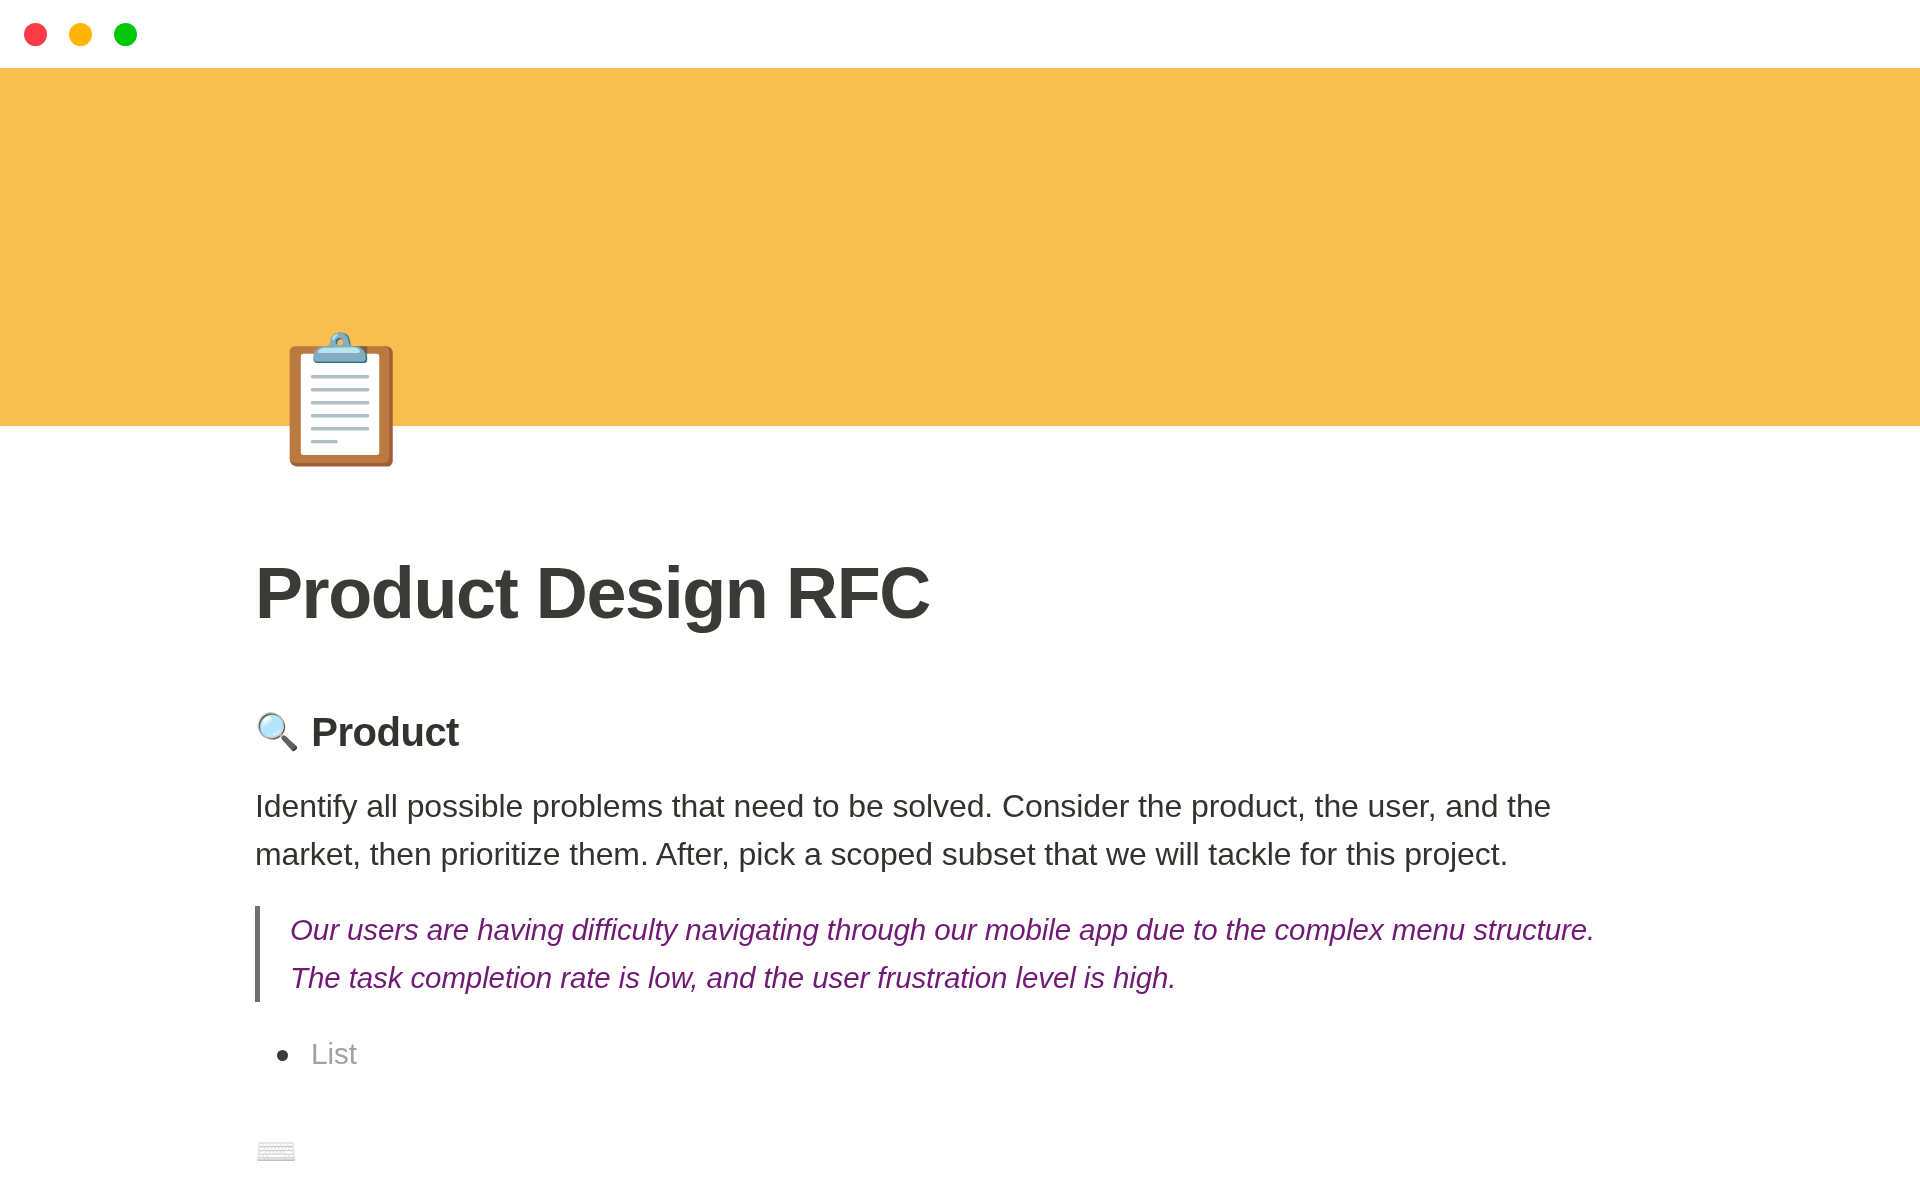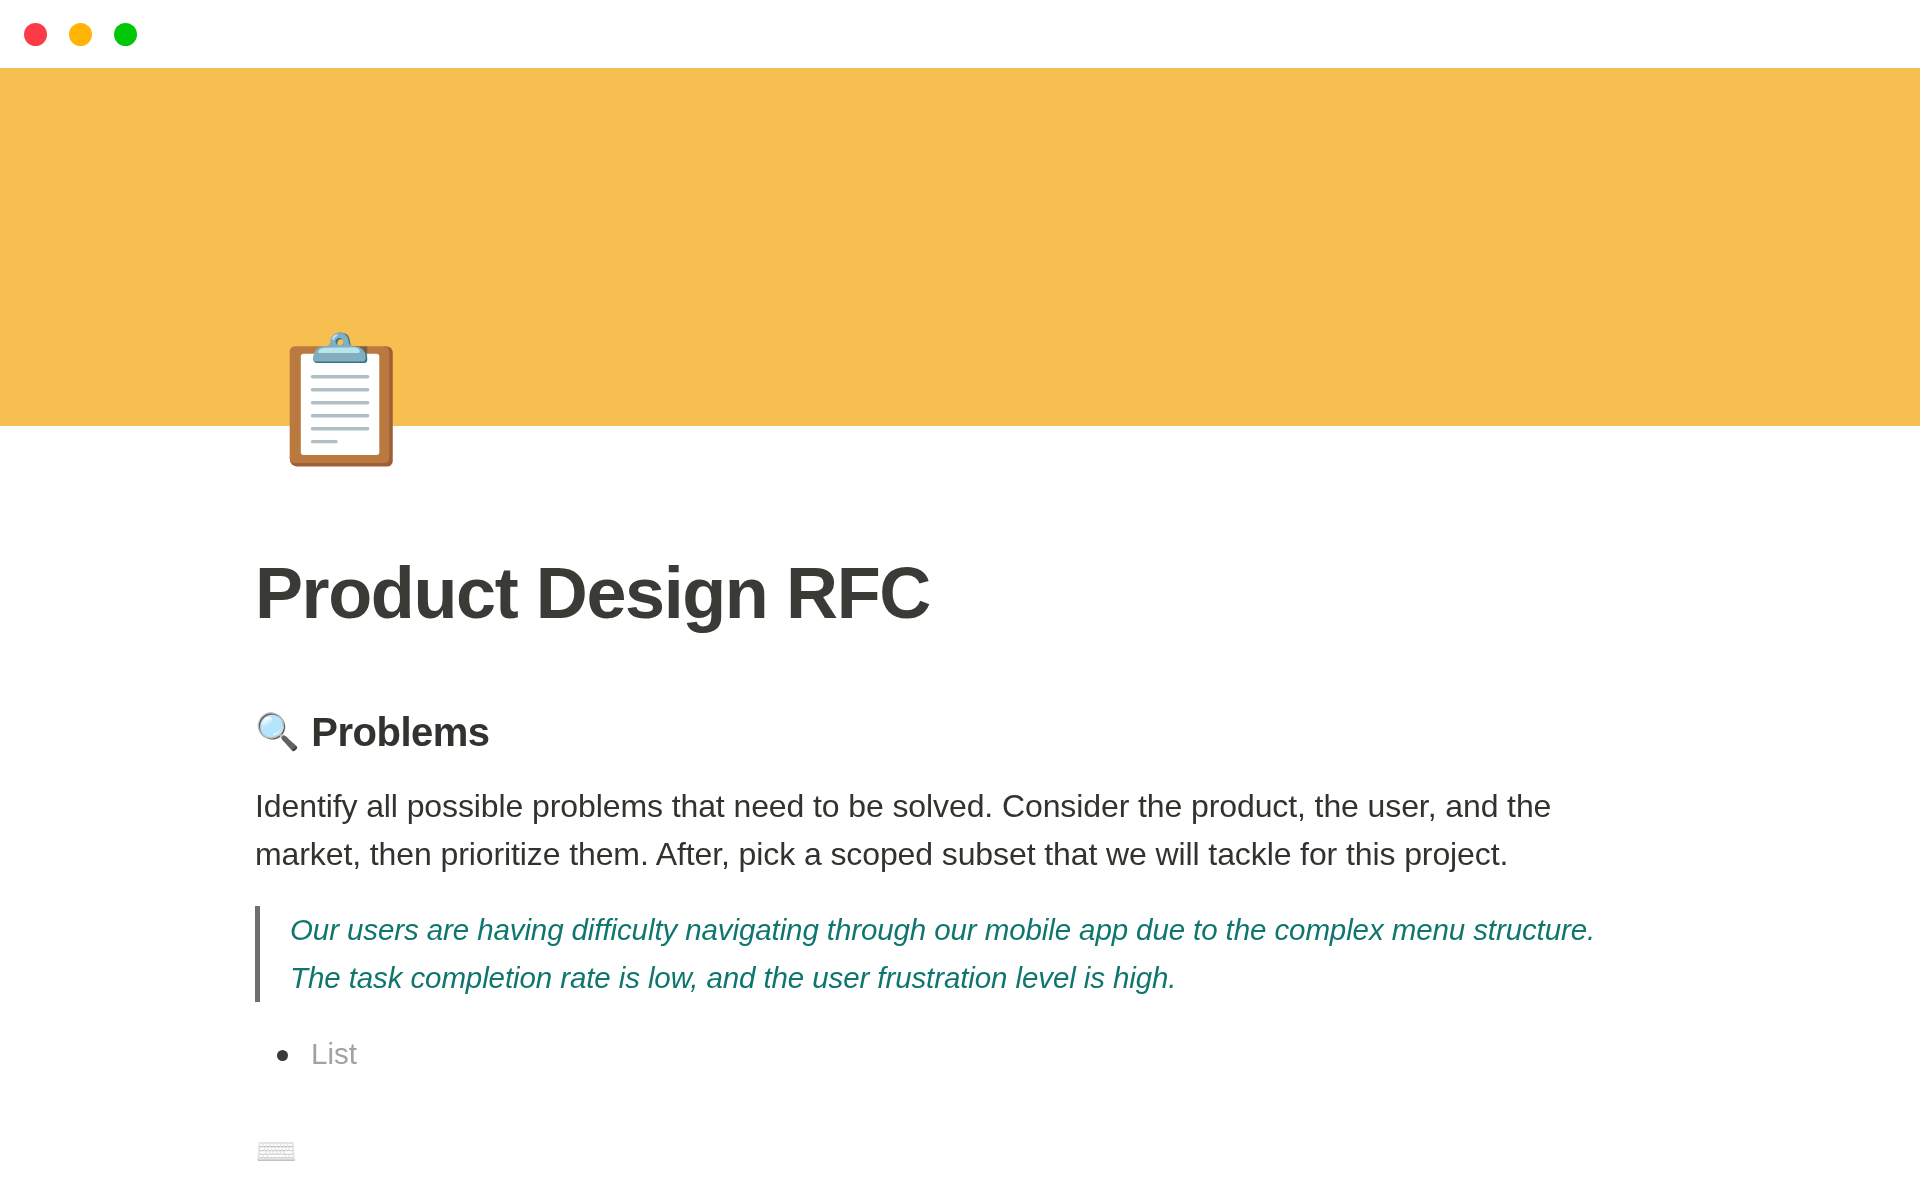--- a/index.html
+++ b/index.html
@@ -115,21 +115,21 @@
     letter-spacing:-0.1px;
   }
 
   .blockquote {
     margin-top:28px;
     padding-left:30px;
     border-left:5px solid #6F6F6F;
     font-size:29.5px;
     line-height:48px;
     font-style:italic;
-    color:#0f766e;
+    color:#701a75;
     max-width:1370px;
     letter-spacing:-0.1px;
   }
 
   .bullet-list {
     margin-top:30px;
     list-style:none;
   }
   .bullet-list li {
     position:relative;
@@ -179,21 +179,21 @@
   <div id="cover-banner"></div>
 
   <div id="page-icon">📋</div>
 
   <div id="doc">
 
     <h1 id="page-title">Product Design RFC</h1>
 
     <h2 class="section-heading">
       <span class="emoji">🔍</span>
-      <span>Problems</span>
+      <span>Product</span>
     </h2>
 
     <p class="body-paragraph">Identify all possible problems that need to be solved. Consider the product, the user, and the market, then prioritize them. After, pick a scoped subset that we will tackle for this project.</p>
 
     <blockquote class="blockquote">Our users are having difficulty navigating through our mobile app due to the complex menu structure. The task completion rate is low, and the user frustration level is high.</blockquote>
 
     <ul class="bullet-list">
       <li>List</li>
     </ul>
 

